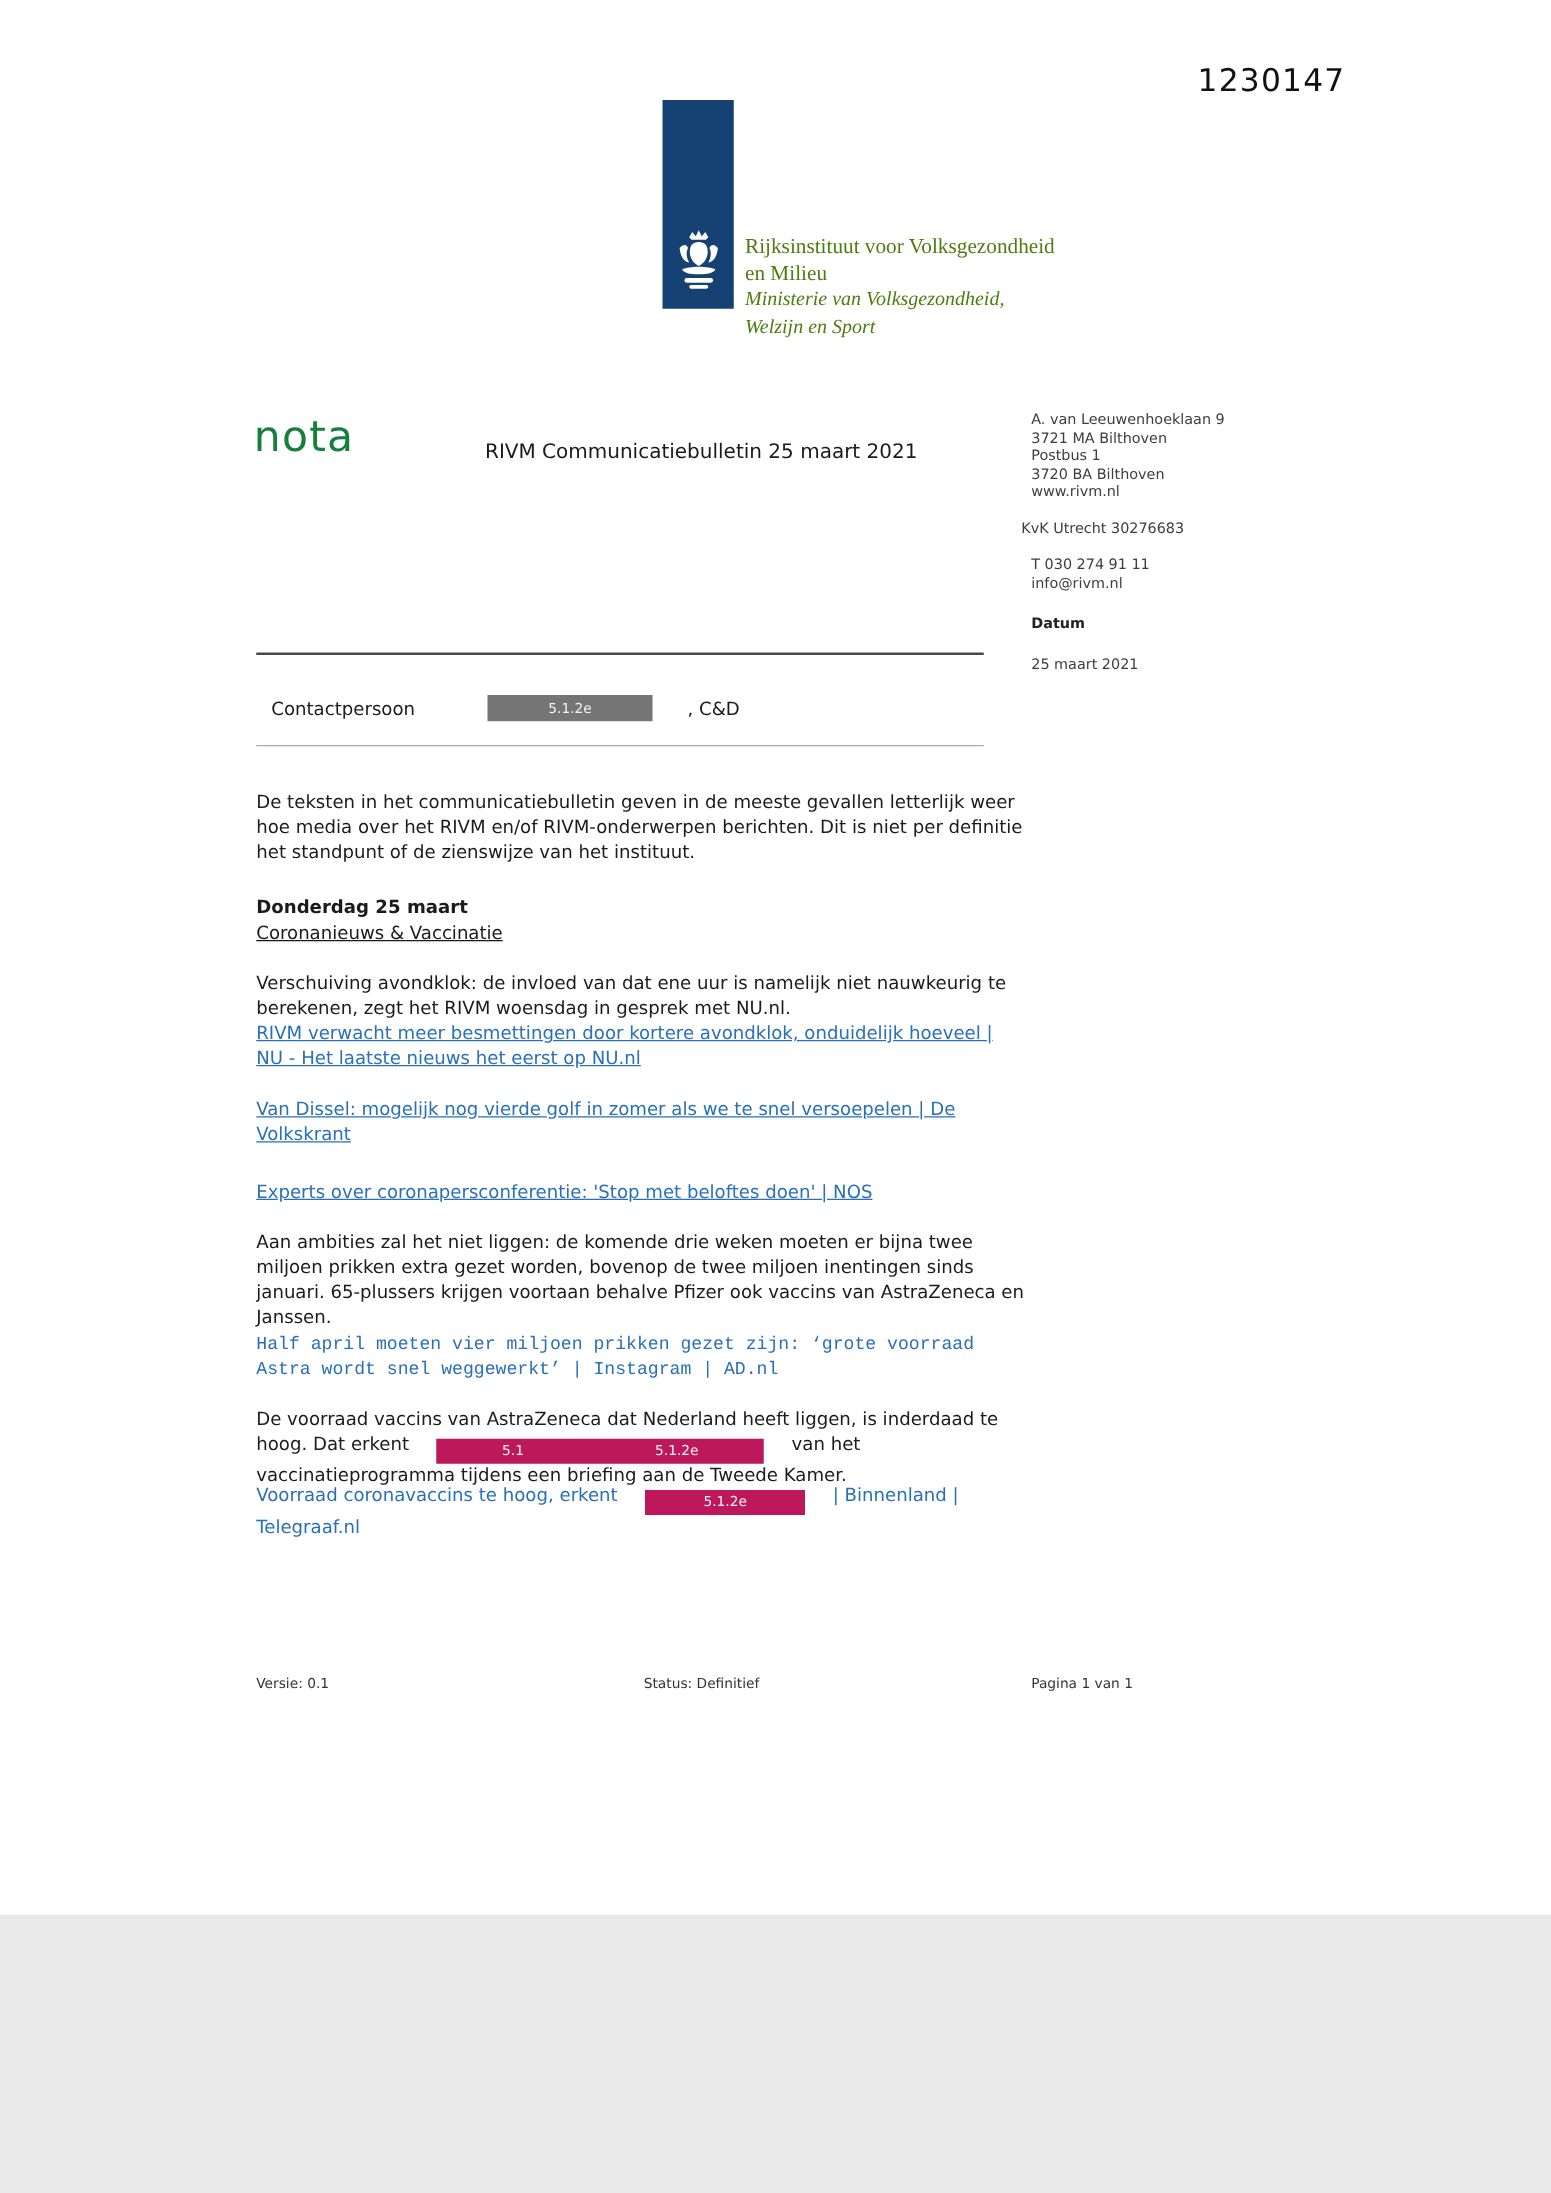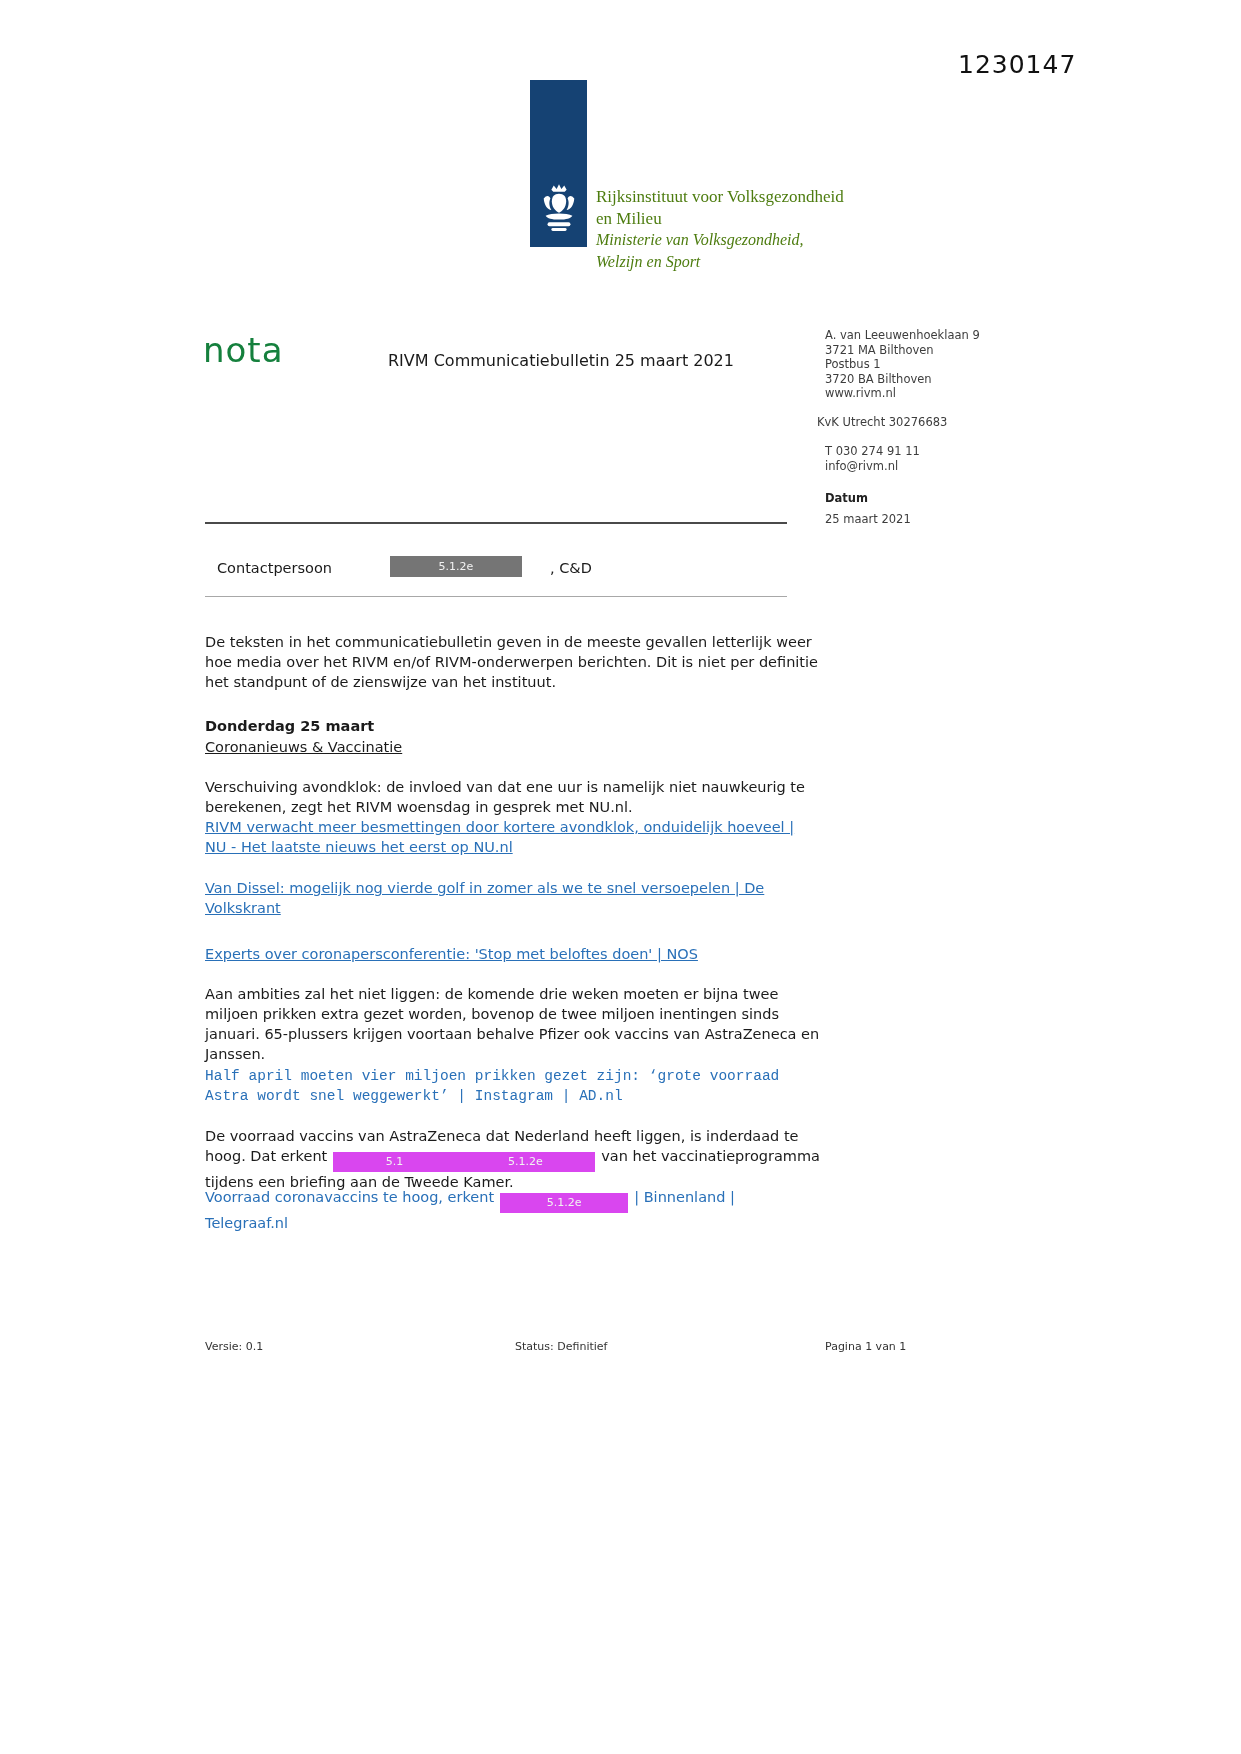--- a/index.html
+++ b/index.html
@@ -1,55 +1,55 @@
 <!DOCTYPE html>
 <html><head>
 <meta charset="utf-8">
 <style>
   * { margin:0; padding:0; box-sizing:border-box; }
   html,body { background:#e9e9e9; }
   body { font-family:"DejaVu Sans", sans-serif; }
   .page {
-    position:relative; width:1241px; height:1754px; margin:0 auto;
+    position:relative; width:1241px; height:1532px; margin:0 auto;
     background:#ffffff; color:#1b1b1b; overflow:hidden;
   }
   .abs { position:absolute; }
 
   .doc-number { left:958px; top:50px; font-size:25px; letter-spacing:1px; color:#111; }
 
   .logo-bar { left:530px; top:80px; width:57px; height:167px; background:#154273; }
   .crest { position:absolute; left:8px; top:100px; width:42px; height:56px; }
   .logo-text { left:596px; top:186px; width:330px; font-family:"Liberation Serif","DejaVu Serif",serif; font-size:17px; line-height:21.5px; color:#4d7c0f; }
   .logo-text .ministry { font-style:italic; font-size:16px; }
 
   .nota { left:203px; top:330px; font-size:34px; color:#15803d; letter-spacing:1px; }
   .doc-title { left:388px; top:351px; font-size:16px; color:#1a1a1a; }
 
   .side-col { font-size:11.5px; line-height:14.5px; color:#3d3d3d; }
   .side-address { left:825px; top:328px; }
   .side-kvk { left:817px; top:415px; }
   .side-phone { left:825px; top:444px; }
   .side-datum-label { left:825px; top:491px; font-weight:bold; color:#222; }
-  .side-datum-value { left:825px; top:512px; }
+  .side-datum-value { left:825px; top:524px; }
 
   .rule-dark { left:205px; top:522px; width:582px; border-top:2px solid #4a4a4a; }
   .rule-light { left:205px; top:596px; width:582px; border-top:1px solid #a8a8a8; }
 
   .contact-label { left:217px; top:560px; font-size:14.5px; }
   .contact-redaction { left:390px; top:556px; width:132px; height:21px; }
   .contact-suffix { left:530px; top:560px; font-size:14.5px;margin-left:20px; }
 
   .redaction {
     background:#757575; color:#f2f2f2; font-size:11px;
     display:flex; align-items:center; justify-content:center;
   }
   .redaction-inline {
     display:inline-flex; align-items:center; justify-content:space-around;
-    height:20px; vertical-align:-4px; margin:0 6px;
-    background:#d946ef; color:#f2f2f2; font-size:11px;
+    height:20px; vertical-align:-4px; margin:0 22px;
+    background:#be185d; color:#f2f2f2; font-size:11px;
   }
   .rw-262 { width:262px; }
   .rw-128 { width:128px; }
 
   .body-text { font-size:14.5px; line-height:20px; color:#1b1b1b; width:615px; }
   .b-intro   { left:205px; top:632px; }
   .b-day     { left:205px; top:716px; font-weight:bold; }
   .b-section { left:205px; top:737px; text-decoration:underline; }
   .b-para1   { left:205px; top:777px; }
   .b-link1   { left:205px; top:817px; }

